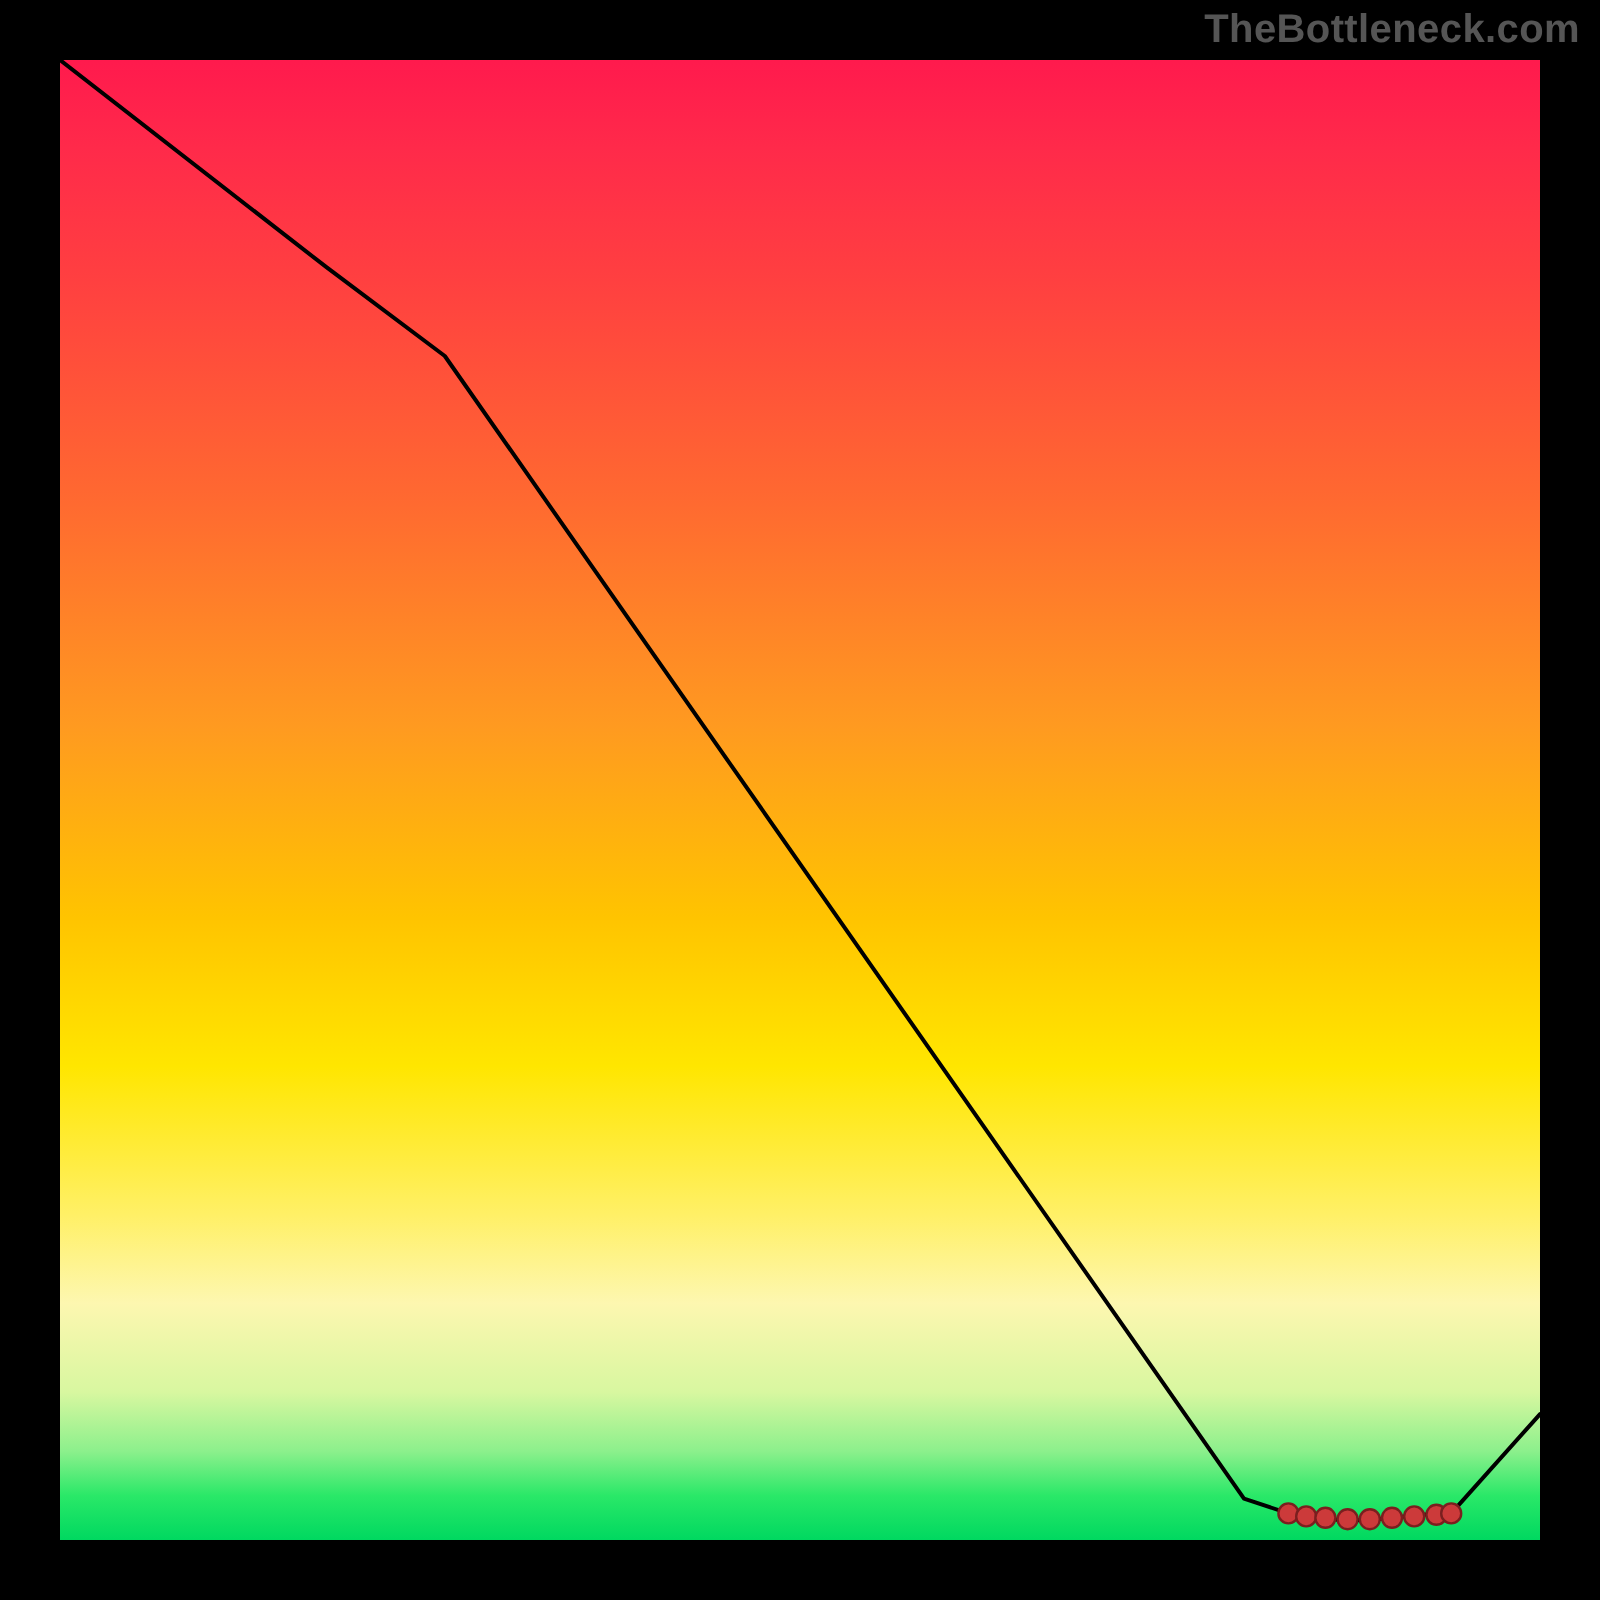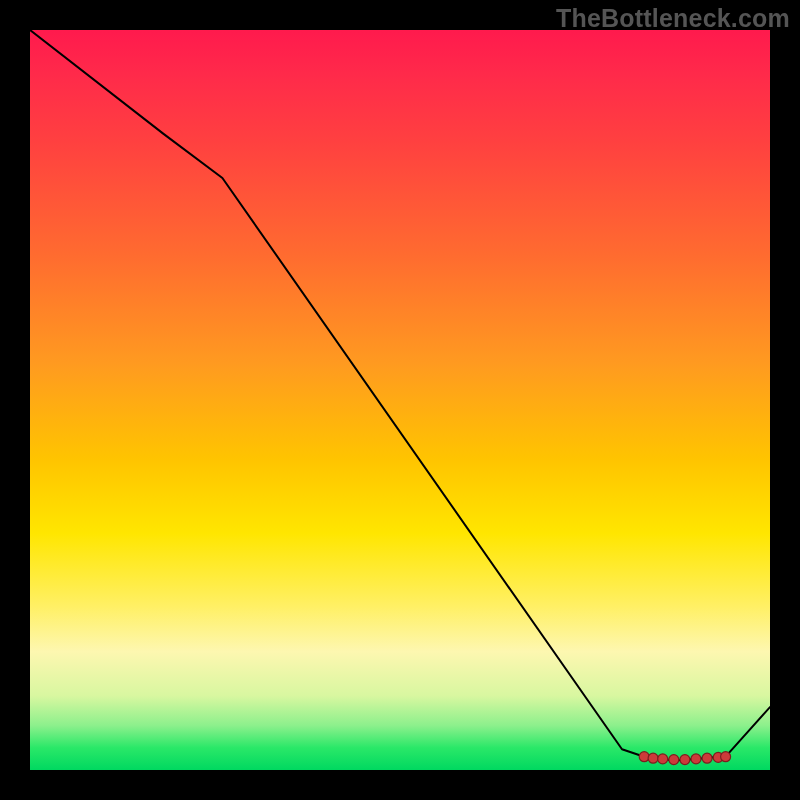--- a/index.html
+++ b/index.html
@@ -15,21 +15,21 @@
     position: relative;
     width: 800px;
     height: 800px;
     background: #000;
   }
   .attribution {
     position: absolute;
     top: 4px;
     right: 10px;
     color: #555;
-    font-size: 25px;
+    font-size: 20px;
     font-weight: 600;
     letter-spacing: 0.2px;
   }
   .plot-area {
     position: absolute;
     left: 30px;
     top: 30px;
     width: 740px;
     height: 740px;
     

